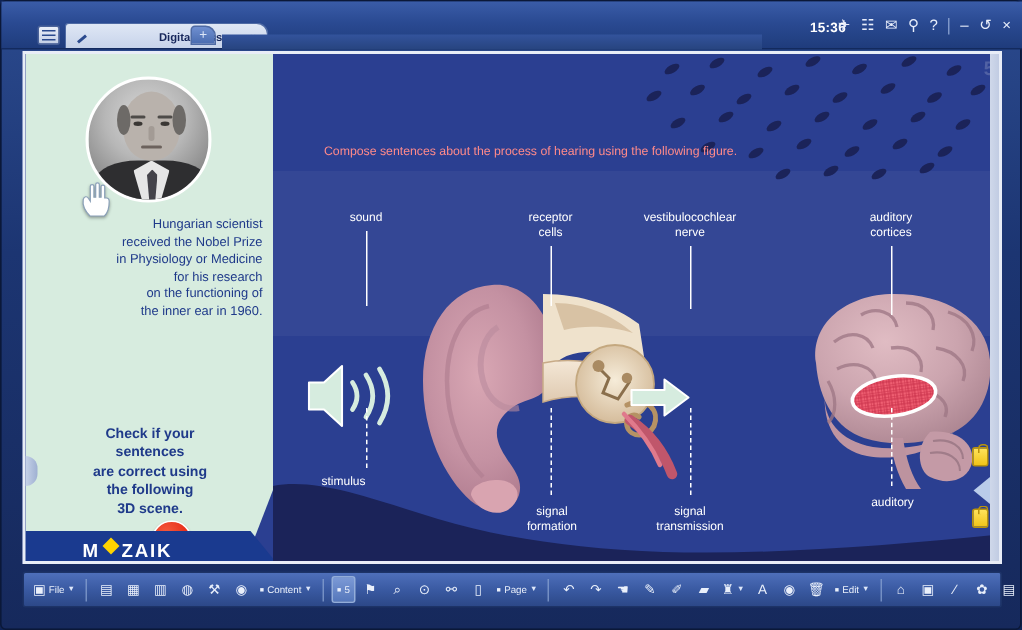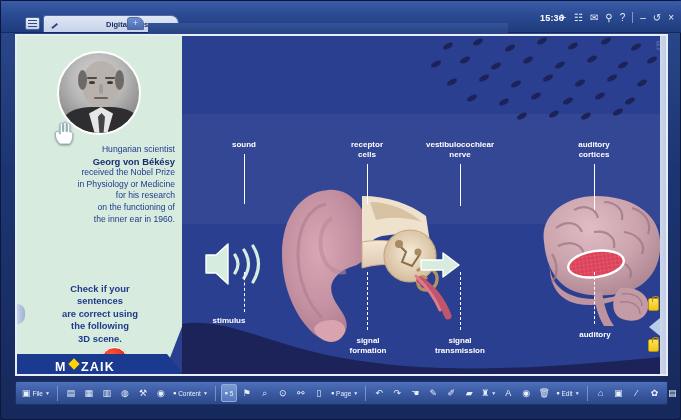--- a/index.html
+++ b/index.html
@@ -158,21 +158,21 @@
     position: absolute; left: 34px; top: 60px;
     font-size: 8.2px; color: #ff8a8a;
   }
   .pagenum {
     position:absolute; right:7px; top:2px;
     font-size: 13px; font-weight:bold; color: rgba(255,255,255,.18);
   }
 
   .lbl {
     position: absolute; text-align: center;
-    font-size: 8px; font-weight: bold; color: #ffffff; line-height: 10px;
+    font-size: 8px; font-weight: normal; color: #ffffff; line-height: 10px;
   }
   .leader { position: absolute; width: 0; border-left: 1.3px solid #ffffff; }
   .leader-d { position: absolute; width: 0; border-left: 1.3px dashed #ffffff; }
 
   
   .speaker { position:absolute; left: 20px; top: 205px; }
 
   
   .ear { position:absolute; left: 88px; top: 148px; width: 182px; height: 166px; }
   .brain { position:absolute; left: 342px; top: 152px; width: 148px; height: 140px; }
@@ -282,21 +282,20 @@
       <svg class="cursor-hand" viewBox="0 0 22 26">
         <path d="M7 24 C3 20 2 16 2.5 13 C3 10.8 5 10.6 6 12.3 L7.2 14.2 L7.2 4.2
                  C7.2 2.7 9.6 2.7 9.6 4.2 L9.6 11.5 L10.8 11.5 L10.8 3.0
                  C10.8 1.5 13.2 1.5 13.2 3.0 L13.2 11.5 L14.4 11.5 L14.4 4.4
                  C14.4 3.0 16.8 3.0 16.8 4.4 L16.8 12 L18 12 C19.3 12 19.8 13 19.8 14.4
                  C19.8 19 18.4 22.4 16.6 24 Z" fill="#ffffff" stroke="#8aa0b8" stroke-width="0.8"></path>
       </svg>
 
       <div class="info-text">
         <span>Hungarian scientist</span><br>
-        <b>Georg von Békésy</b>
         <span>received the Nobel Prize</span><br>
         <span>in Physiology or Medicine</span><br>
         <span>for his research</span><br>
         <span>on the functioning of</span><br>
         <span>the inner ear in 1960.</span>
       </div>
 
       <div class="check-text" style="white-space: pre-line;">Check if your
 sentences
 are correct using
@@ -357,20 +356,21 @@
             <ellipse cx="92" cy="80" rx="5.5" ry="2.6" transform="rotate(-30 92 80)"></ellipse>
             <ellipse cx="124" cy="78" rx="5.5" ry="2.6" transform="rotate(-30 124 78)"></ellipse>
             <ellipse cx="156" cy="80" rx="5.5" ry="2.6" transform="rotate(-30 156 80)"></ellipse>
             <ellipse cx="188" cy="76" rx="5.5" ry="2.6" transform="rotate(-30 188 76)"></ellipse>
           </g>
         </g>
       </svg>
 
       <div class="pagenum">5</div>
 
+      <p class="subtitle-main">Compose sentences about the process of hearing using the following figure.</p>
 
       <svg class="wave-svg" width="488" height="70">
         <path d="M0 16 C 30 10 70 26 110 38 C 150 50 200 58 260 60 C 330 62 410 56 488 48 L488 70 L0 70 Z" fill="#1b2359"></path>
       </svg>
 
       <svg class="speaker" width="66" height="46">
         <path d="M4 14 L14 14 L26 3 L26 43 L14 32 L4 32 Z" fill="#d6ecdf" stroke="#ffffff" stroke-width="1.4" stroke-linejoin="round"></path>
         <path d="M33 14 Q39 23 33 32" stroke="#d6ecdf" stroke-width="3.2" fill="none" stroke-linecap="round"></path>
         <path d="M42 9 Q51 23 42 37" stroke="#d6ecdf" stroke-width="3.2" fill="none" stroke-linecap="round"></path>
         <path d="M51 5 Q62 23 51 41" stroke="#d6ecdf" stroke-width="3.2" fill="none" stroke-linecap="round"></path>

